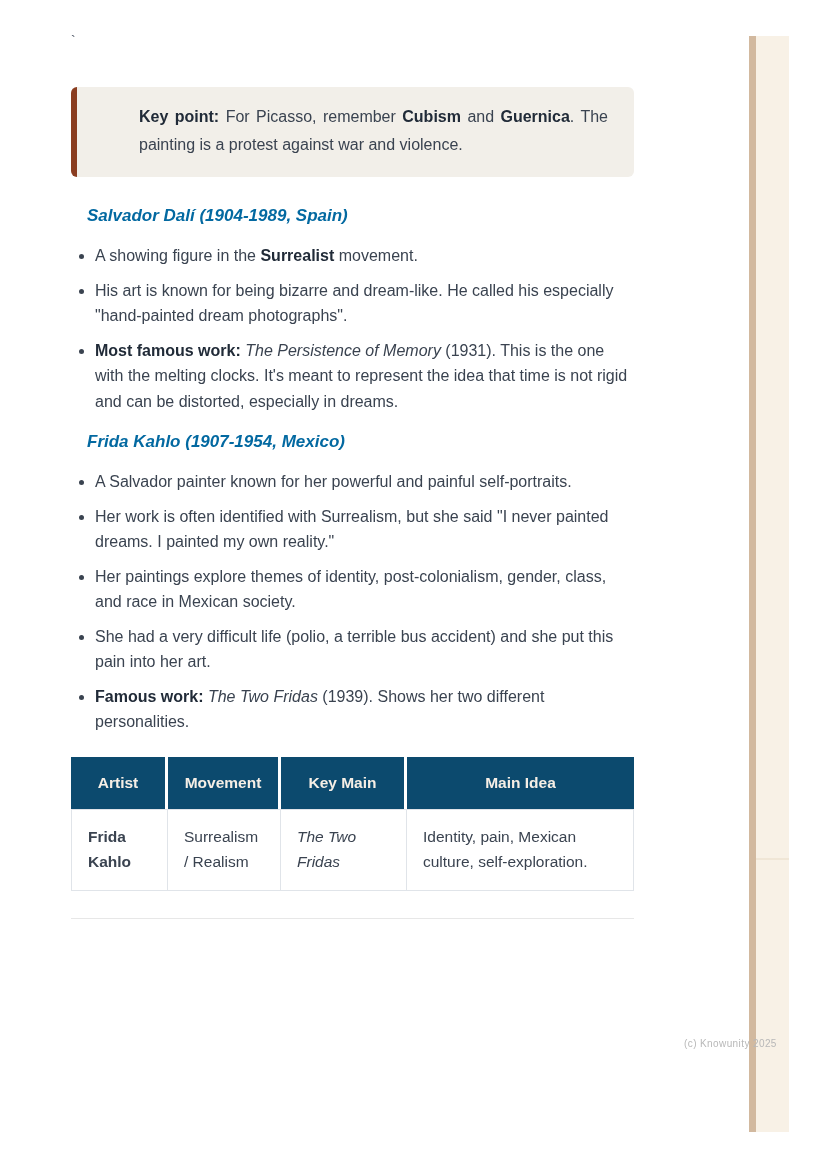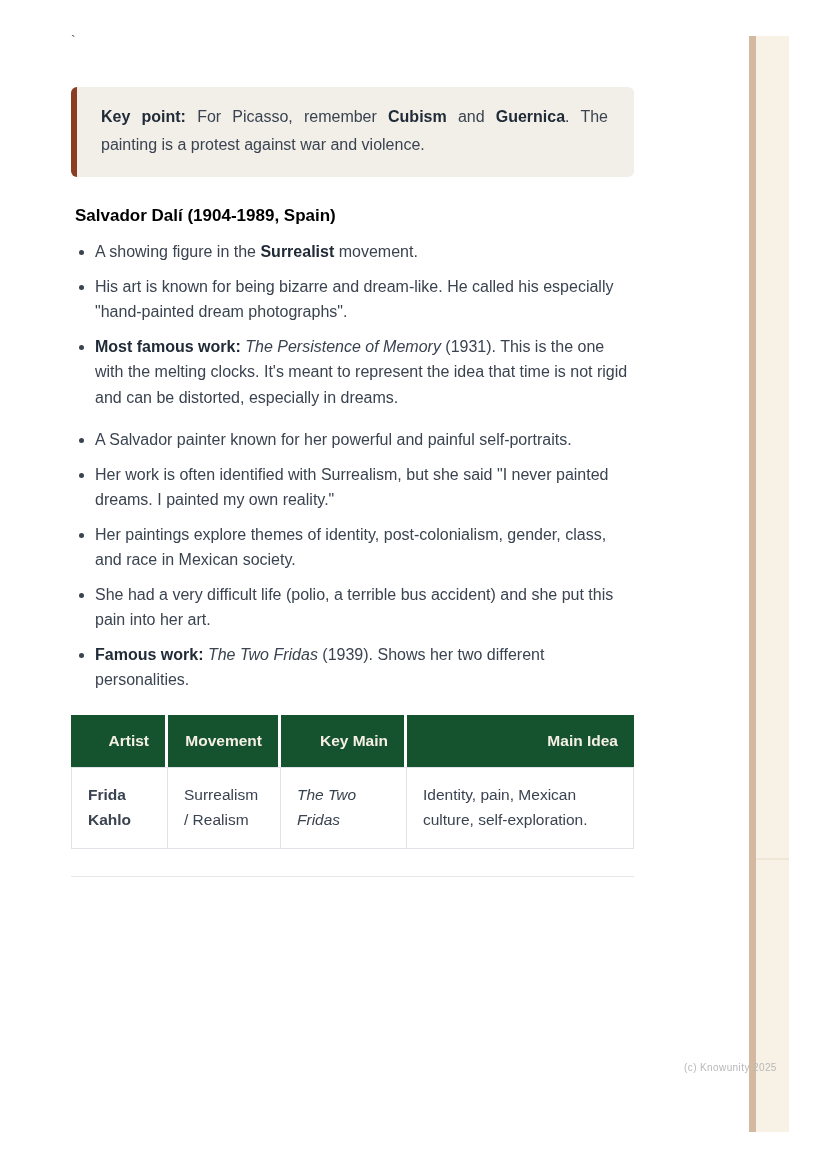--- a/index.html
+++ b/index.html
@@ -52,27 +52,29 @@
     border-left: 6px solid #8a3d20;
     border-radius: 6px;
     padding: 16px 26px 18px 24px;
     margin-bottom: 28px;
   }
   .callout p {
     font-size: 16px;
     line-height: 28px;
     text-align: justify;
     color: #3a4350;
+    margin-left: 38px;
   }
   h3.section-heading {
     font-size: 17px;
     font-weight: 700;
-    color: #000000;
+    color: #0369a1;
     line-height: 22px;
-    margin: 4px;
+    margin: 16px;
+    font-style: italic;
   }
   ul.bullet-list {
     margin: 12px 0 17px 0;
     padding-left: 24px;
     list-style: disc outside;
   }
   ul.bullet-list li {
     font-size: 16px;
     line-height: 25.5px;
     margin: 8px 0 9px 0;
@@ -83,24 +85,24 @@
   
   table.artists-table {
     width: 563px;
     table-layout: fixed;
     border-collapse: separate;
     border-spacing: 0;
     margin-top: 22px;
     font-size: 15.5px;
   }
   table.artists-table thead th {
-    background: #14532d;
+    background: #0c4a6e;
     color: #f6efe6;
     font-weight: 700;
-    text-align: right;
+    text-align: center;
     padding: 17px 16px;
     border-right: 3px solid #ffffff;
   }
   table.artists-table thead th:last-child { border-right: none; }
   table.artists-table tbody td {
     padding: 13px 16px;
     vertical-align: middle;
     line-height: 24.5px;
     border-style: solid;
     border-color: #e0e4e9;
@@ -118,21 +120,21 @@
   td.cell-keywork { font-style: italic; }
   hr.end-rule {
     border: none;
     border-top: 1px solid #e7e7e7;
     margin-top: 27px;
     width: 563px;
   }
   .watermark {
     position: absolute;
     left: 684px;
-    top: 1062px;
+    top: 1038px;
     font-size: 10px;
     letter-spacing: 0.4px;
     color: #b8b8b8;
     z-index: 3;
   }
 </style>
 </head>
 <body>
 
 <div class="page">
@@ -149,20 +151,21 @@
       <p><span class="seg-b">Key point:</span><span> For Picasso, remember </span><span class="seg-b">Cubism</span><span> and </span><span class="seg-b">Guernica</span><span>. The painting is a protest against war and violence.</span></p>
     </div>
 
     <h3 class="section-heading">Salvador Dalí (1904-1989, Spain)</h3>
     <ul class="bullet-list">
       <li><span>A showing figure in the </span><span class="seg-b">Surrealist</span><span> movement.</span></li>
       <li><span>His art is known for being bizarre and dream-like. He called his especially "hand-painted dream photographs".</span></li>
       <li><span class="seg-b">Most famous work:</span><span> </span><span class="seg-i">The Persistence of Memory</span><span> (1931). This is the one with the melting clocks. It's meant to represent the idea that time is not rigid and can be distorted, especially in dreams.</span></li>
     </ul>
 
+    <h3 class="section-heading">Frida Kahlo (1907-1954, Mexico)</h3>
     <ul class="bullet-list">
       <li><span>A Salvador painter known for her powerful and painful self-portraits.</span></li>
       <li><span>Her work is often identified with Surrealism, but she said "I never painted dreams. I painted my own reality."</span></li>
       <li><span>Her paintings explore themes of identity, post-colonialism, gender, class, and race in Mexican society.</span></li>
       <li><span>She had a very difficult life (polio, a terrible bus accident) and she put this pain into her art.</span></li>
       <li><span class="seg-b">Famous work:</span><span> </span><span class="seg-i">The Two Fridas</span><span> (1939). Shows her two different personalities.</span></li>
     </ul>
 
     <table class="artists-table">
       <colgroup>

